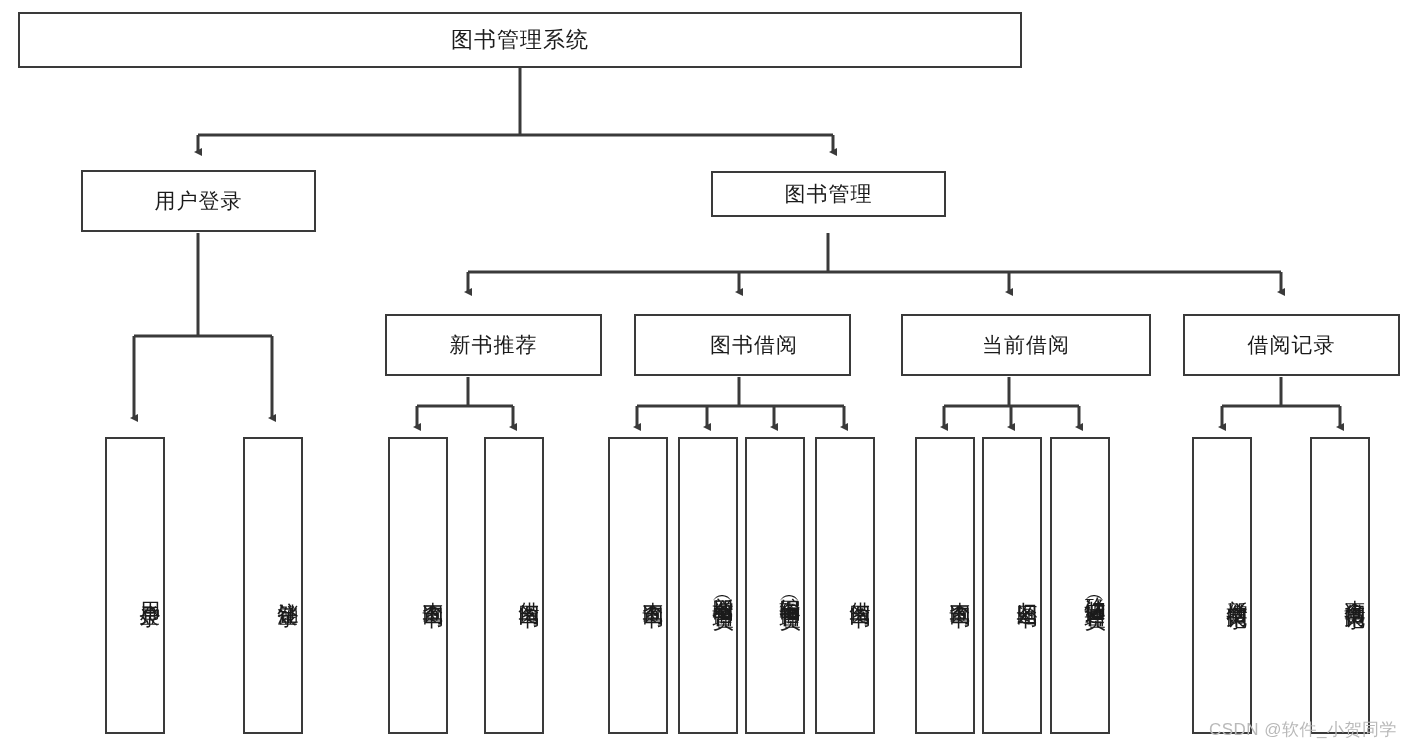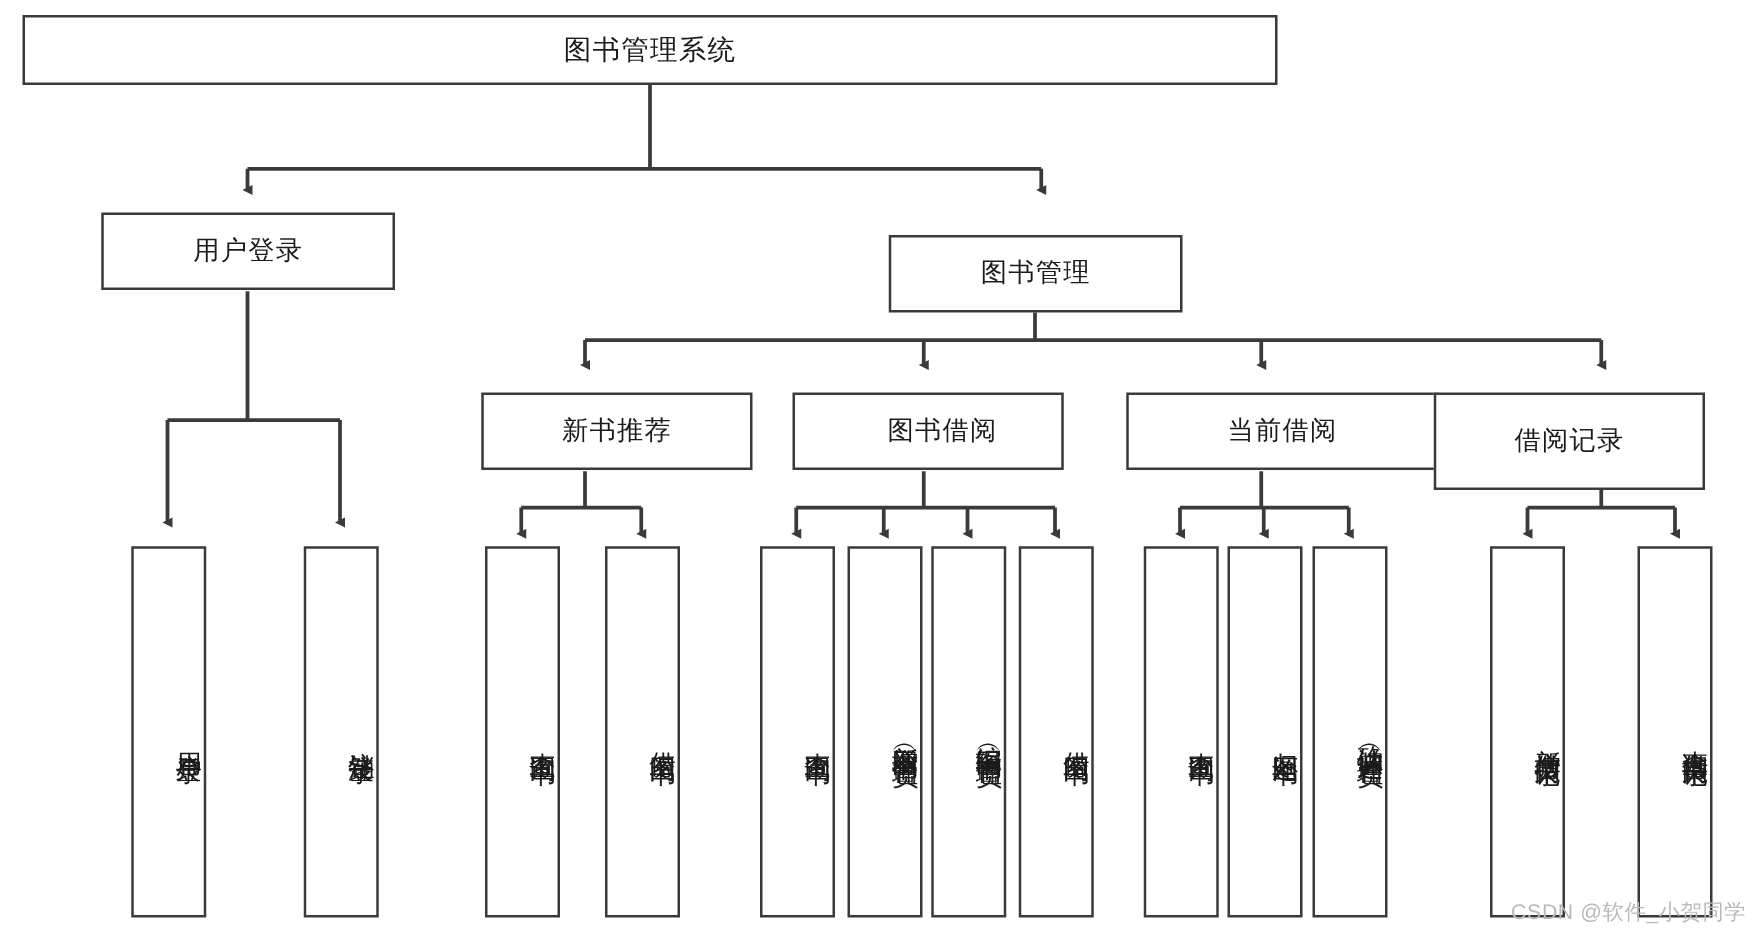--- a/index.html
+++ b/index.html
@@ -124,34 +124,34 @@
     </g>
   </svg>
 
   <div class="node horiz root" style="left:18px; top:12px; width:1004px; height:56px;">
     <span>图书管理系统</span>
   </div>
 
   <div class="node horiz" style="left:81px; top:170px; width:235px; height:62px;">
     <span>用户登录</span>
   </div>
-  <div class="node horiz" style="left:711px; top:188px; width:235px; height:62px;">
+  <div class="node horiz" style="left:711px; top:171px; width:235px; height:46px;">
     <span>图书管理</span>
   </div>
 
   <div class="node horiz" style="left:361px; top:314px; width:217px; height:62px;margin-left:24px;">
     <span>新书推荐</span>
   </div>
   <div class="node horiz" style="left:634px; top:314px; width:217px; height:62px;padding-left:23px;">
     <span>图书借阅</span>
   </div>
   <div class="node horiz" style="left:901px; top:314px; width:250px; height:62px;">
     <span>当前借阅</span>
   </div>
-  <div class="node horiz" style="left:1147px; top:314px; width:217px; height:78px;">
+  <div class="node horiz" style="left:1183px; top:314px; width:217px; height:62px;">
     <span>借阅记录</span>
   </div>
 
   <div class="node vert" style="left:105px; top:437px; width:60px; height:297px;">
     <span>用户登录</span>
   </div>
   <div class="node vert" style="left:243px; top:437px; width:60px; height:297px;">
     <span>注销登录</span>
   </div>
 

